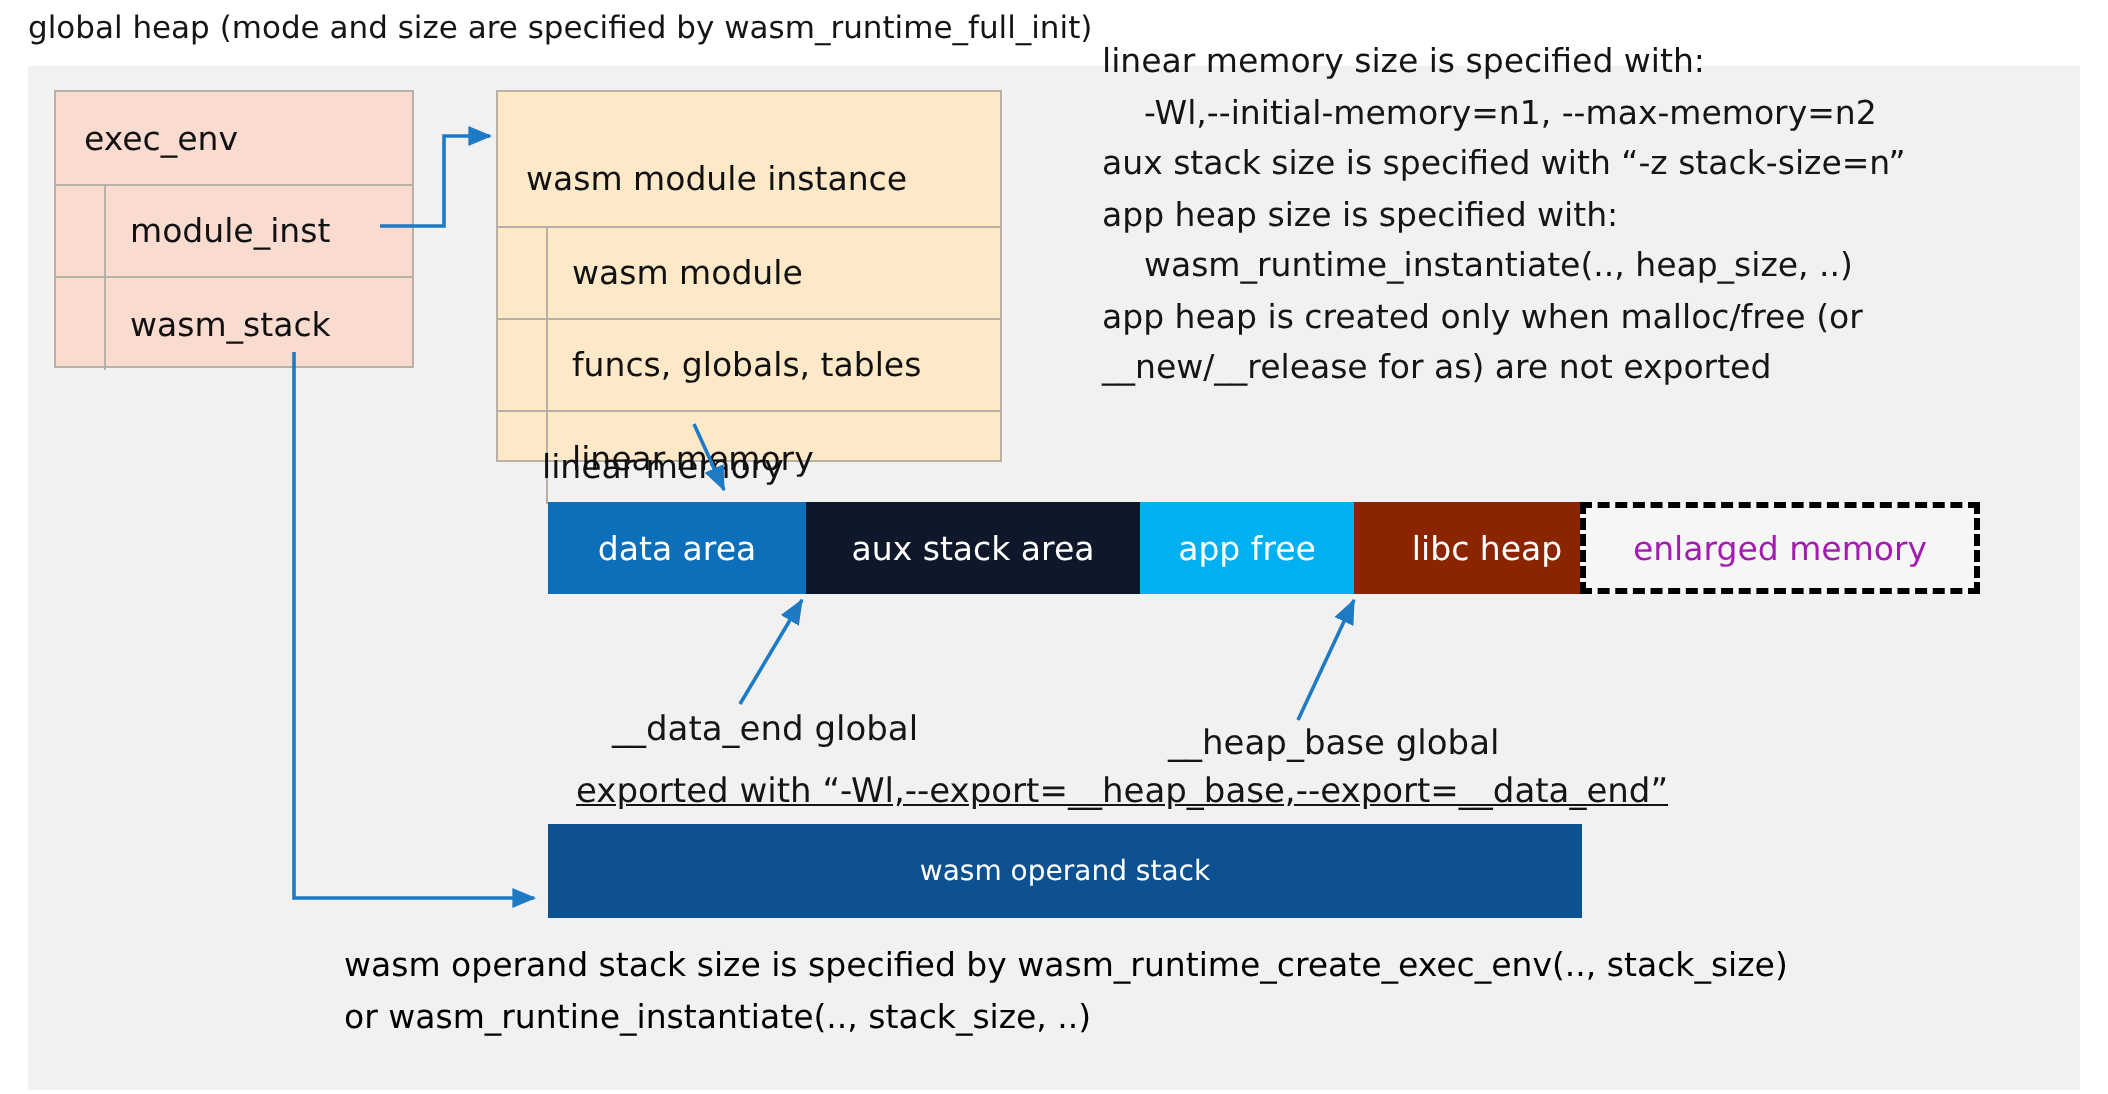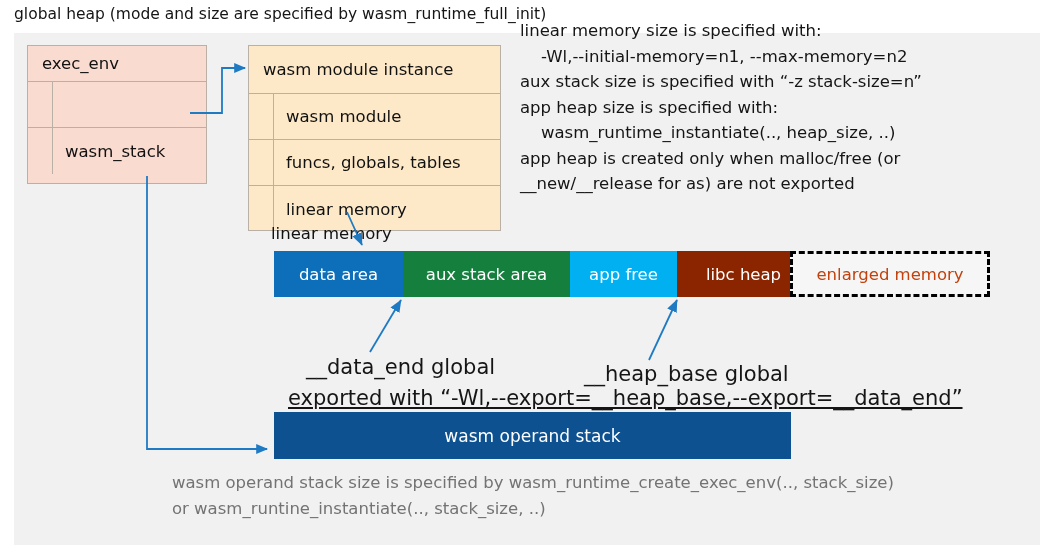--- a/index.html
+++ b/index.html
@@ -70,43 +70,43 @@
 
   
   #exec-env-box {
     left: 13px;
     top: 12px;
     width: 180px;
     height: 139px;
     background: #fadbd0;
   }
   #exec-env-box .struct-row { height: 46px; }
-  #exec-env-box .struct-row.header { height: 36px; border-bottom: 1px solid #b9b1a6; }
+  #exec-env-box .struct-row.header { height: 47px; border-bottom: 1px solid #b9b1a6; }
   #exec-env-box .struct-row.sub { border-bottom: 1px solid #b9b1a6; }
   #exec-env-box .struct-row.sub:last-child { border-bottom: none; text-align: center; }
   #exec-env-box .struct-row.sub .indent-col { border-right: 1px solid #b9b1a6; }
 
   
   #wasm-mi-box {
     left: 234px;
     top: 12px;
     width: 253px;
     height: 186px;
     background: #fde9c8;
   }
   #wasm-mi-box .struct-row { height: 46px; }
-  #wasm-mi-box .struct-row.header { height: 48px; border-bottom: 1px solid #b9b1a6; }
+  #wasm-mi-box .struct-row.header { height: 48px; border-bottom: 1px solid #b9b1a6; margin-top: 20px; }
   #wasm-mi-box .struct-row.sub { border-bottom: 1px solid #b9b1a6; }
   #wasm-mi-box .struct-row.sub:last-child { border-bottom: none; }
   #wasm-mi-box .struct-row.sub .indent-col { border-right: 1px solid #b9b1a6; }
 
   
   .notes-block {
     position: absolute;
-    left: 520px;
+    left: 551px;
     top: 18px;
     font-size: 16.5px;
     line-height: 25.5px;
     white-space: pre;
     color: #151515;
   }
 
   
   .lm-caption {
     position: absolute;
@@ -137,54 +137,54 @@
   }
   .mem-seg.dashed {
     background: #f6f6f6;
     color: #163f73;
     border: 3px dashed #000000;
   }
 
   
   .ann-text {
     position: absolute;
-    font-size: 21px;
+    font-size: 17px;
     white-space: nowrap;
     color: #151515;
     text-align: center;
   }
   #ann-data-end   { left: 306px; top: 355px; }
   #ann-heap-base  { left: 584px; top: 362px; }
   #ann-exported   { left: 288px; top: 386px; text-decoration: underline; }
 
   
   #operand-stack-bar {
     position: absolute;
     left: 274px;
     top: 412px;
     width: 517px;
     height: 47px;
     background: #0d5191;
     display: flex;
     align-items: center;
     justify-content: center;
     color: #ffffff;
-    font-size: 17px;
+    font-size: 14px;
     white-space: nowrap;
   }
 
   
   .bottom-notes {
     position: absolute;
     left: 172px;
     top: 470px;
     font-size: 16.5px;
     line-height: 26px;
     white-space: pre;
-    color: #737373;
+    color: #000000;
   }
 
   
   #connectors {
     position: absolute;
     left: 0;
     top: 0;
     width: 1054px;
     height: 547px;
     pointer-events: none;
@@ -194,20 +194,21 @@
 <body>
 
 <div class="page-title">global heap (mode and size are specified by wasm_runtime_full_init)</div>
 
 <div class="canvas-panel">
 
   <div class="struct-box" id="exec-env-box">
     <div class="struct-row header">exec_env</div>
     <div class="struct-row sub">
       <div class="indent-col"></div>
+      <div class="row-label">module_inst</div>
     </div>
     <div class="struct-row sub">
       <div class="indent-col"></div>
       <div class="row-label">wasm_stack</div>
     </div>
   </div>
 
   <div class="struct-box" id="wasm-mi-box">
     <div class="struct-row header">wasm module instance</div>
     <div class="struct-row sub">
@@ -231,24 +232,24 @@
 aux stack size is specified with “-z stack-size=n”
 app heap size is specified with:
     wasm_runtime_instantiate(.., heap_size, ..)
 app heap is created only when malloc/free (or
 __new/__release for as) are not exported</div>
 
 <div class="lm-caption">linear memory</div>
 
 <div class="mem-bar">
   <div class="mem-seg" id="seg-0" style="width: 129px; background: rgb(13, 111, 186);">data area</div>
-  <div class="mem-seg" id="seg-1" style="width: 167px; background: #15803d;">aux stack area</div>
+  <div class="mem-seg" id="seg-1" style="width: 167px; background: #0f172a;">aux stack area</div>
   <div class="mem-seg" id="seg-2" style="width: 107px; background: rgb(0, 176, 240);">app free</div>
   <div class="mem-seg" id="seg-3" style="width: 113px; background: rgb(139, 37, 0); padding-left: 20px;">libc heap</div>
-  <div class="mem-seg dashed" id="seg-4" style="width: 200px; background: rgb(246, 246, 246); color: #c2410c;">enlarged memory</div>
+  <div class="mem-seg dashed" id="seg-4" style="width: 200px; background: rgb(246, 246, 246); color: #a21caf;">enlarged memory</div>
 </div>
 
 <div class="ann-text" id="ann-data-end">__data_end global</div>
 <div class="ann-text" id="ann-heap-base">__heap_base global</div>
 <div class="ann-text" id="ann-exported">exported with “-Wl,--export=__heap_base,--export=__data_end”</div>
 
 <div id="operand-stack-bar" style="background: rgb(13, 81, 145);">wasm operand stack</div>
 
 <div class="bottom-notes">wasm operand stack size is specified by wasm_runtime_create_exec_env(.., stack_size)
 or wasm_runtine_instantiate(.., stack_size, ..)</div>

